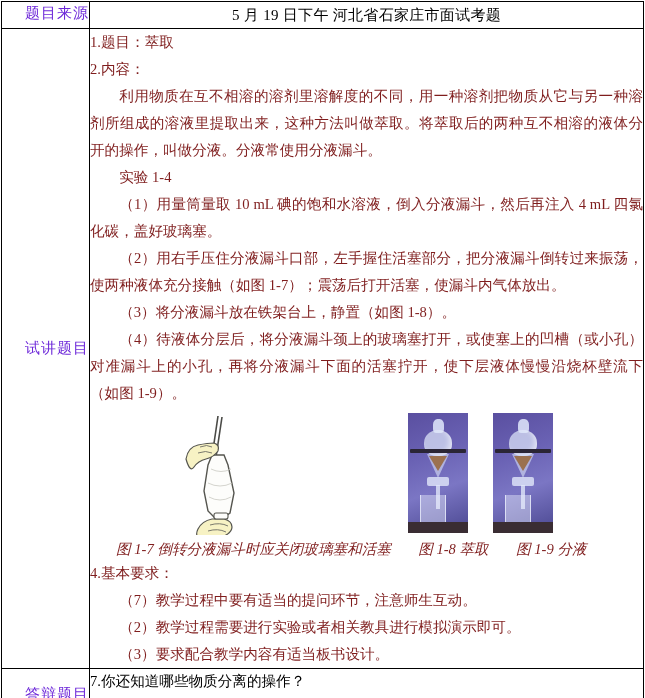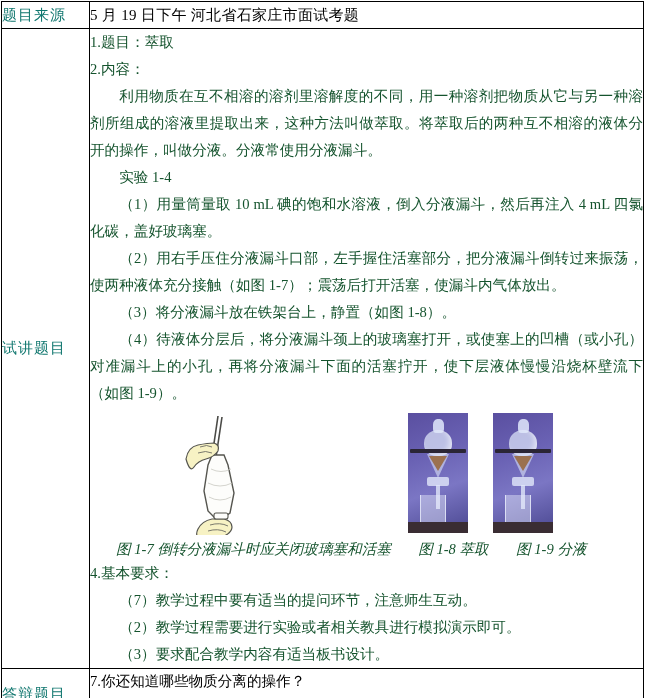--- a/index.html
+++ b/index.html
@@ -25,43 +25,45 @@
     margin: 1px 0 0 1px;
     table-layout: fixed;
   }
   table.exam-table td {
     border: 1px solid #000000;
     vertical-align: top;
     padding: 0;
   }
   .col-label {
     width: 87px;
-    text-align: left;
+    text-align: right;
     vertical-align: middle !important;
     font-size: 15px;
     letter-spacing: 1px;
-    color: #0f766e;
+    color: #6d28d9;
+    font-family: Liberation Mono, monospace;
   }
   .header-row td {
     height: 26px;
   }
   .header-title {
+    text-align: center;
     font-size: 15px;
     line-height: 26px;
     letter-spacing: 0.3px;
   }
   .header-label {
     line-height: 26px;
     font-size: 15px;
   }
   .content-cell {
     padding: 5px 4px 4px 6px;
     font-size: 14.6px;
     line-height: 27px;
-    color: #14532d;
+    color: #7f1d1d;
   }
   .p-line {
     margin: 0;
     text-align: justify;
     text-justify: inter-ideograph;
   }
   .indent2 {
     text-indent: 2em;
   }
   .figures {

